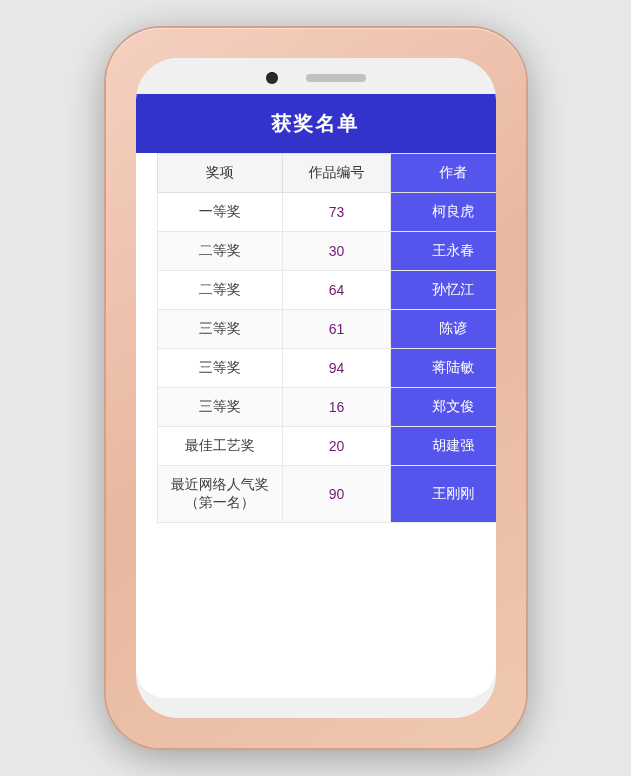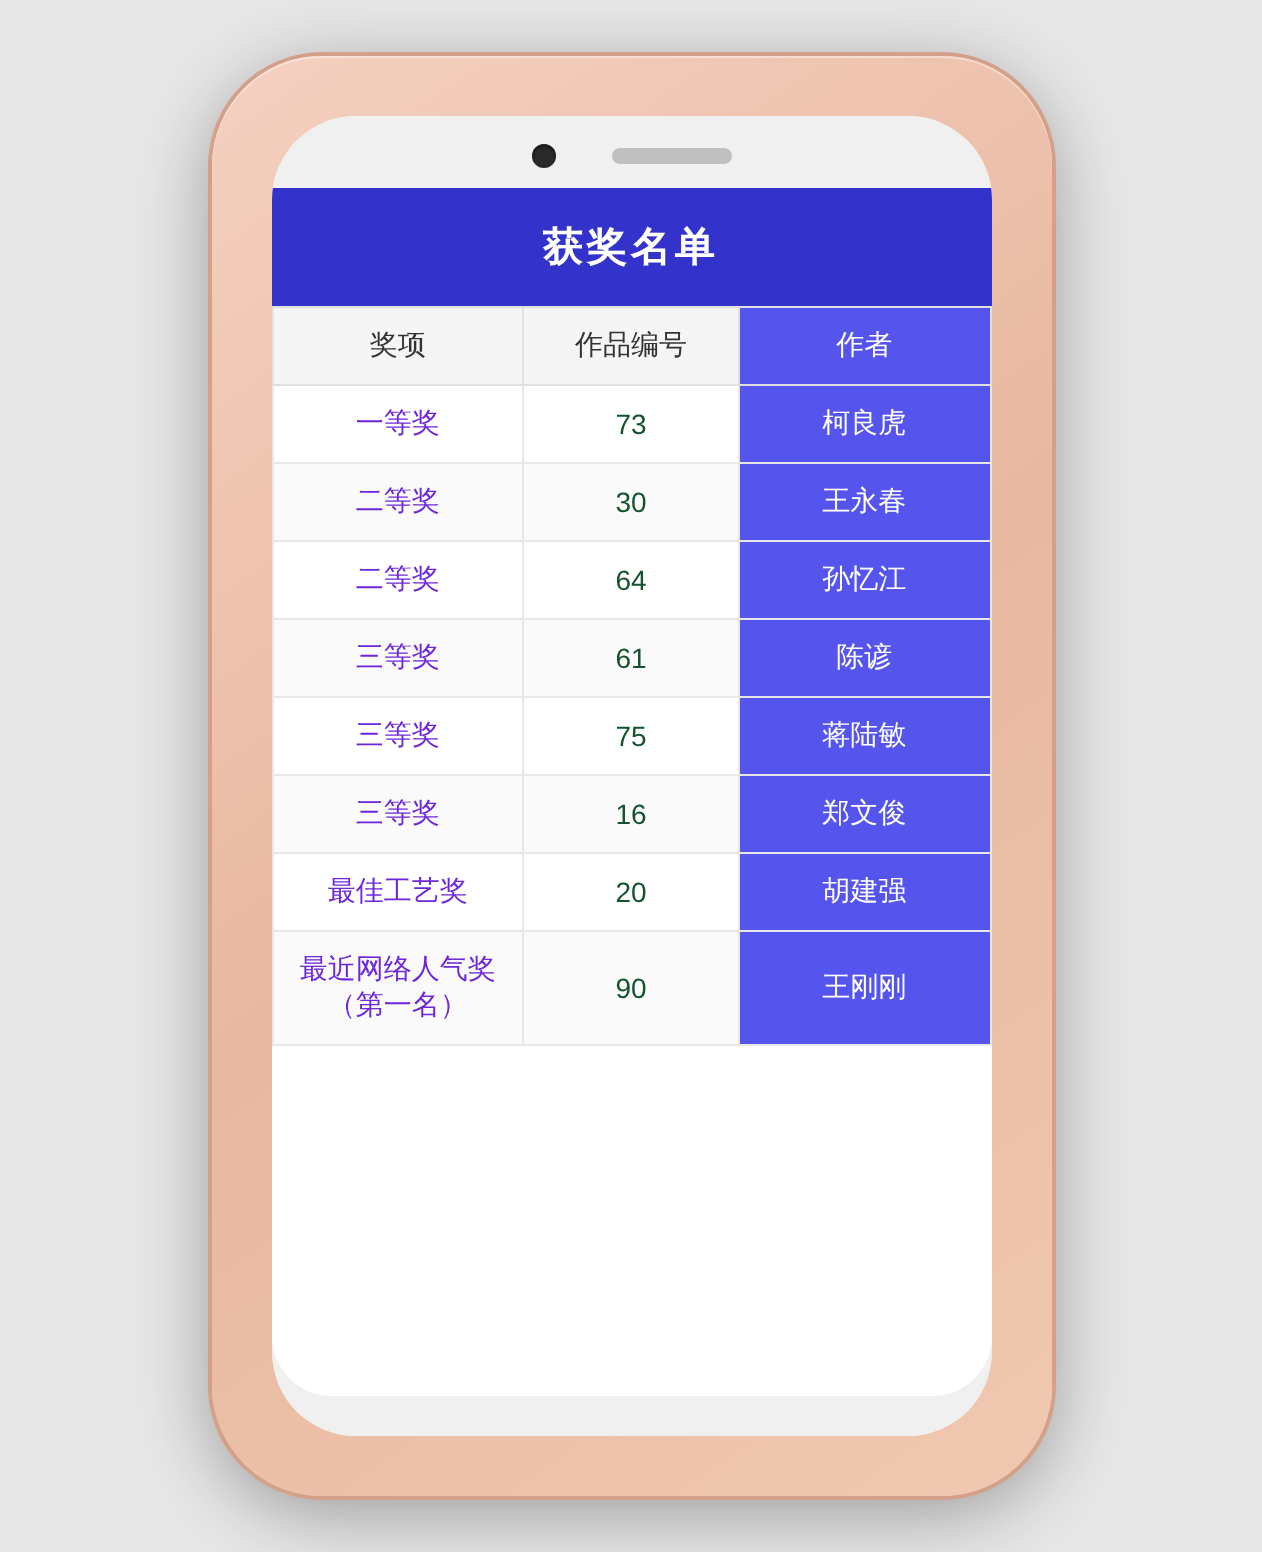--- a/index.html
+++ b/index.html
@@ -94,20 +94,21 @@
       text-align: center;
       font-size: 20px;
       font-weight: bold;
       padding: 16px 0;
       letter-spacing: 2px;
     }
 
     .award-table {
       width: 100%;
       border-collapse: collapse;
+      margin-left: 21px;
     }
 
     .award-table thead tr {
       background: #f5f5f5;
     }
 
     .award-table th {
       padding: 10px 8px;
       font-size: 14px;
       color: #333;
@@ -126,26 +127,26 @@
     .award-table tbody tr:nth-child(odd) {
       background: #ffffff;
     }
 
     .award-table tbody tr:nth-child(even) {
       background: #fafafa;
     }
 
     .col-prize {
       width: 35%;
-      color: #6d28d9;
+      color: #404040;
     }
 
     .col-id {
       width: 30%;
-      color: #14532d;
+      color: #701a75;
     }
 
     .col-author {
       width: 35%;
       background: #5555ee !important;
       color: white !important;
     }
 
     .award-table tbody tr td.col-author {
       background: #5555ee;
@@ -198,21 +199,21 @@
               <td class="col-id">64</td>
               <td class="col-author">孙忆江</td>
             </tr>
             <tr>
               <td class="col-prize">三等奖</td>
               <td class="col-id">61</td>
               <td class="col-author">陈谚</td>
             </tr>
             <tr>
               <td class="col-prize">三等奖</td>
-              <td class="col-id">75</td>
+              <td class="col-id">94</td>
               <td class="col-author">蒋陆敏</td>
             </tr>
             <tr>
               <td class="col-prize">三等奖</td>
               <td class="col-id">16</td>
               <td class="col-author">郑文俊</td>
             </tr>
             <tr>
               <td class="col-prize">最佳工艺奖</td>
               <td class="col-id">20</td>

